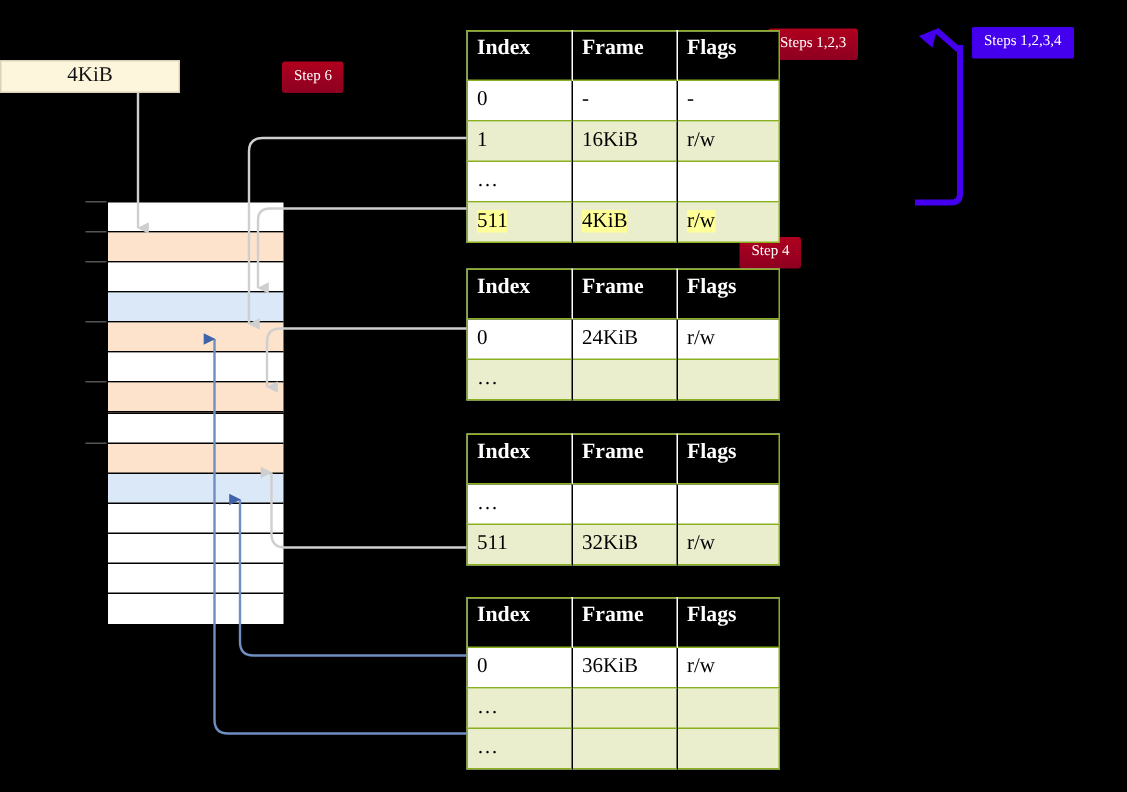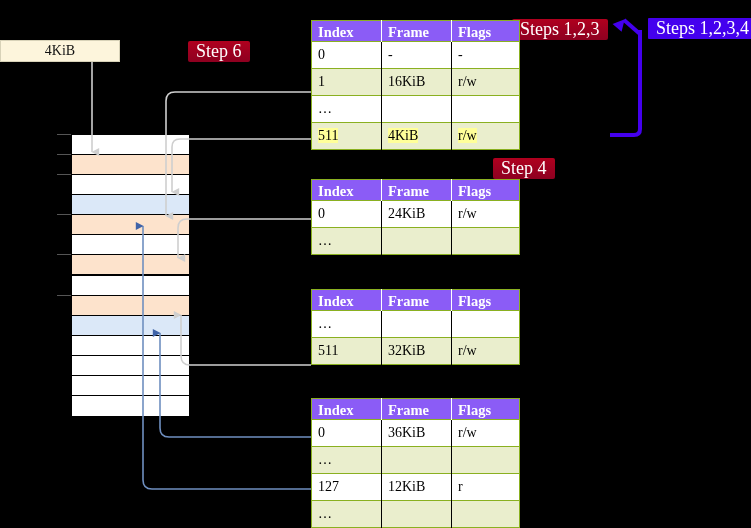--- a/index.html
+++ b/index.html
@@ -12,21 +12,21 @@
     height: 528px;
     position: relative;
     overflow: hidden;
     font-family: "Liberation Serif", "DejaVu Serif", serif;
   }
 
   
   .badge {
     position: absolute;
     color: #ffffff;
-    font-size: 18px;
+    font-size: 10px;
     line-height: 14px;
     padding: 3px 8px 4px 8px;
     white-space: nowrap;
     font-family: "Liberation Serif", "DejaVu Serif", serif;
     box-sizing: border-box;
     text-align: center;
   }
   .badge-red {
     background: #a80820;
     background: linear-gradient(180deg,#b0001e 0%,#9c0020 55%,#8e0020 100%);
@@ -84,25 +84,25 @@
   .pt {
     position: absolute;
     border-collapse: collapse;
     border: 1px solid #8ab020;
     background: #ffffff;
     font-size: 14px;
     color: #000000;
     table-layout: fixed;
   }
   .pt th {
-    background: #8b5cf6;
+    background: #000000;
     color: #ffffff;
     font-weight: bold;
     text-align: left;
-    padding: 3px 6px 0 6px;
+    padding: 3px 6px 12px 6px;
     border-right: 1px solid #ffffff;
     font-size: 14.5px;
     font-family: "Liberation Serif", "DejaVu Serif", serif;
   }
   .pt th:last-child { border-right: none; }
   .pt td {
     padding: 3px 6px 4px 6px;
     border-right: 1px solid #000000;
     border-top: 1px solid #8ab020;
     height: 19px;
@@ -258,25 +258,20 @@
         <tr class="plain">
           <td>0</td>
           <td>36KiB</td>
           <td>r/w</td>
         </tr>
         <tr class="alt">
           <td>…</td>
           <td></td>
           <td></td>
         </tr>
-        <tr class="plain">
-          <td>127</td>
-          <td>12KiB</td>
-          <td>r</td>
-        </tr>
         <tr class="alt">
           <td>…</td>
           <td></td>
           <td></td>
         </tr>
       </tbody>
     </table>
   </div>
 
 <svg id="connectors" viewBox="0 0 751 528" xmlns="http://www.w3.org/2000/svg">

